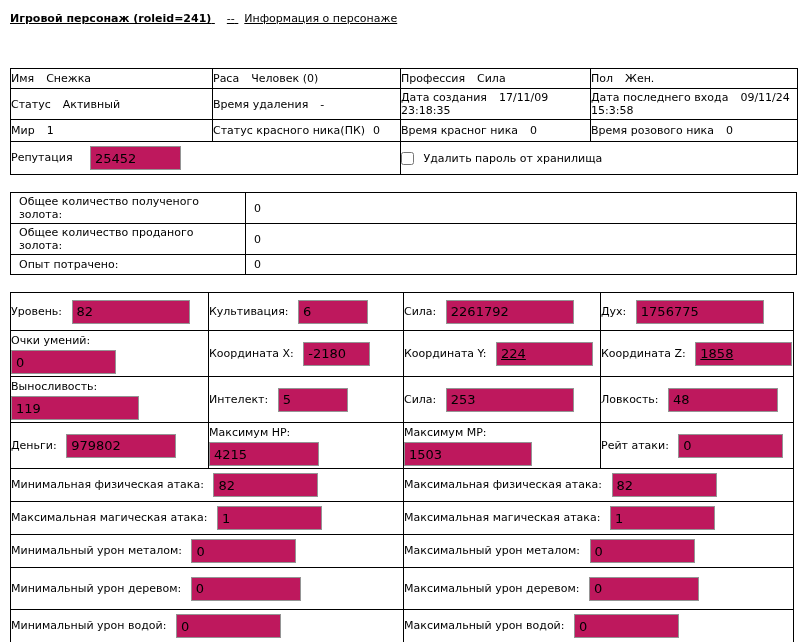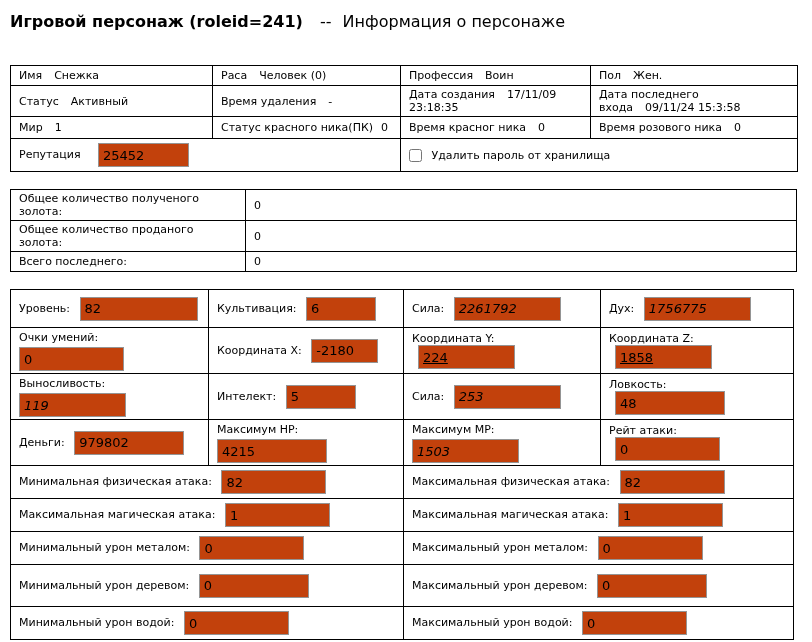--- a/index.html
+++ b/index.html
@@ -5,47 +5,47 @@
   * { box-sizing: border-box; }
   html, body { margin: 0; padding: 0; }
   body {
     width: 812px; height: 642px; overflow: hidden;
     background: #ffffff; color: #000000;
     font-family: "DejaVu Sans", "Liberation Sans", sans-serif;
     font-size: 11px;
   }
   .page { padding: 10px 0 0 10px; }
 
-  .title-line { font-size: 16px; margin: 2px 0 34px 0; white-space: nowrap; }
+  .title-line { font-size: 11px; margin: 2px 0 43px 0; white-space: nowrap; text-decoration: underline; }
   .title-bold { font-weight: bold; }
   .title-sep { margin-left: 12px; }
   .title-sub { margin-left: 6px; }
 
   table { border-collapse: collapse; table-layout: fixed; }
-  td { border: 1px solid #000; padding: 2px 8px; vertical-align: middle; overflow: hidden; }
+  td { border: 1px solid #000; padding: 2px 0; vertical-align: middle; overflow: hidden; }
 
   .lbl { display: inline; }
   .val { margin-left: 12px; }
 
   input.inp {
     font-family: "DejaVu Sans", "Liberation Sans", sans-serif;
     font-size: 13px;
     border: 1px solid #949494;
     padding: 2px 4px;
     height: 24px;
-    background: #c2410c;
+    background: #be185d;
     color: #000;
     vertical-align: middle;
     margin-left: 6px;
   }
   .stack .lbl { display: block; margin: 1px 0 3px 0; }
   .stack input.inp { margin-left: 0; }
 
   .w67 { width: 67px; }  .w70 { width: 70px; }  .w91 { width: 91px; }
-  .w97 { width: 97px; text-decoration: underline; }  .w105 { width: 105px; } .w107 { width: 107px; font-style: italic; }
+  .w97 { width: 97px; text-decoration: underline; }  .w105 { width: 105px; } .w107 { width: 128px; }
   .w110 { width: 110px; } .w118 { width: 118px; }
 
   input.cb {
     width: 13px; height: 13px; margin: 0 6px 0 0; vertical-align: -3px;
   }
 
   .t1 { width: 787px; }
   .t2 { width: 786px; margin-top: 17px; }
   .t3 { width: 783px; margin-top: 17px; }
   .t2 td { padding: 2px 8px; }
@@ -71,21 +71,21 @@
       </colgroup>
     <tbody>
         <tr style="height:20px">
       <td>
         <span class="lbl">Имя</span><span class="val">Снежка</span>
       </td>
       <td>
         <span class="lbl">Раса</span><span class="val">Человек (0)</span>
       </td>
       <td>
-        <span class="lbl">Профессия</span><span class="val">Воин</span>
+        <span class="lbl">Профессия</span><span class="val">Сила</span>
       </td>
       <td>
         <span class="lbl">Пол</span><span class="val">Жен.</span>
       </td>
     </tr>
     <tr style="height:30px">
       <td>
         <span class="lbl">Статус</span><span class="val">Активный</span>
       </td>
       <td>
@@ -133,21 +133,21 @@
     <tbody>
         <tr style="height:20px">
       <td><span>Общее количество полученого золота:</span></td>
       <td class="gold-val">0</td>
     </tr>
     <tr style="height:20px">
       <td><span>Общее количество проданого золота:</span></td>
       <td class="gold-val">0</td>
     </tr>
     <tr style="height:20px">
-      <td><span>Всего последнего:</span></td>
+      <td><span>Опыт потрачено:</span></td>
       <td class="gold-val">0</td>
     </tr>
   </tbody>
     </table>
 
   <table class="t3">
     <colgroup>
         <col style="width:198px">
         <col style="width:195px">
         <col style="width:197px">

